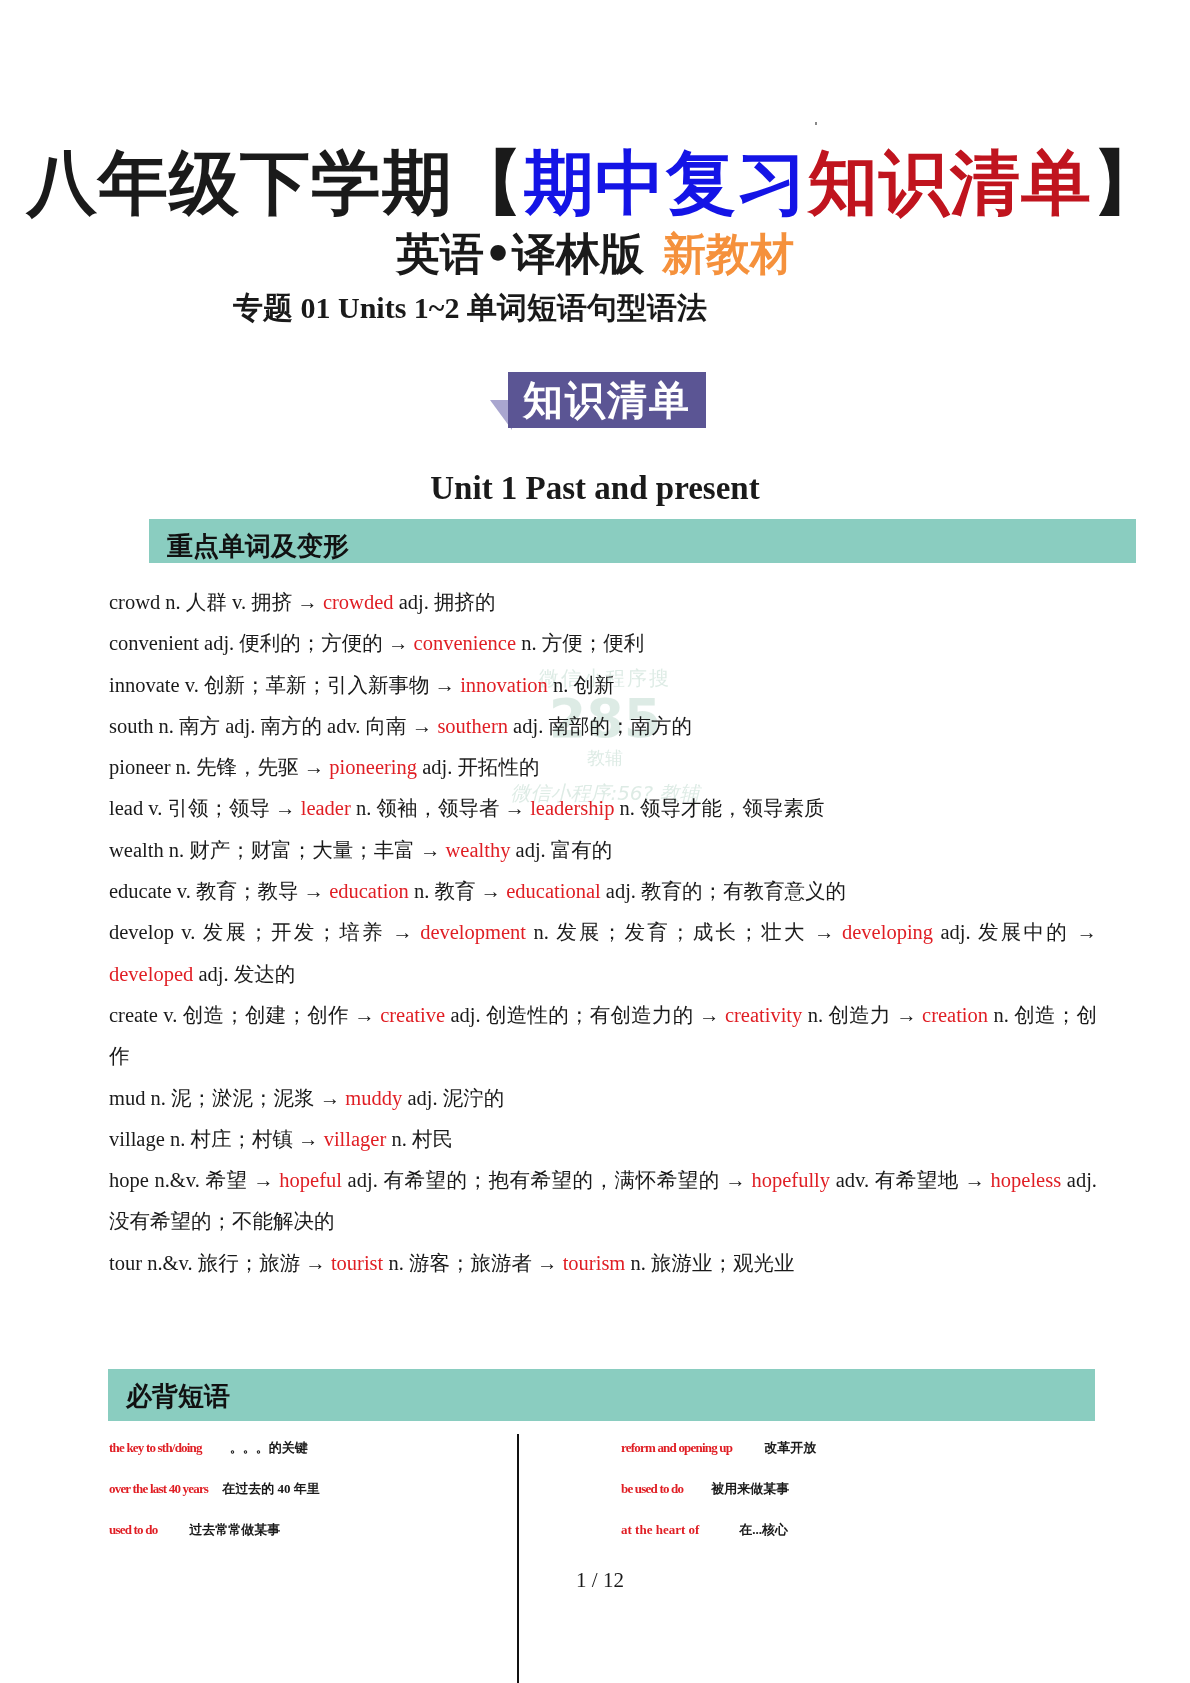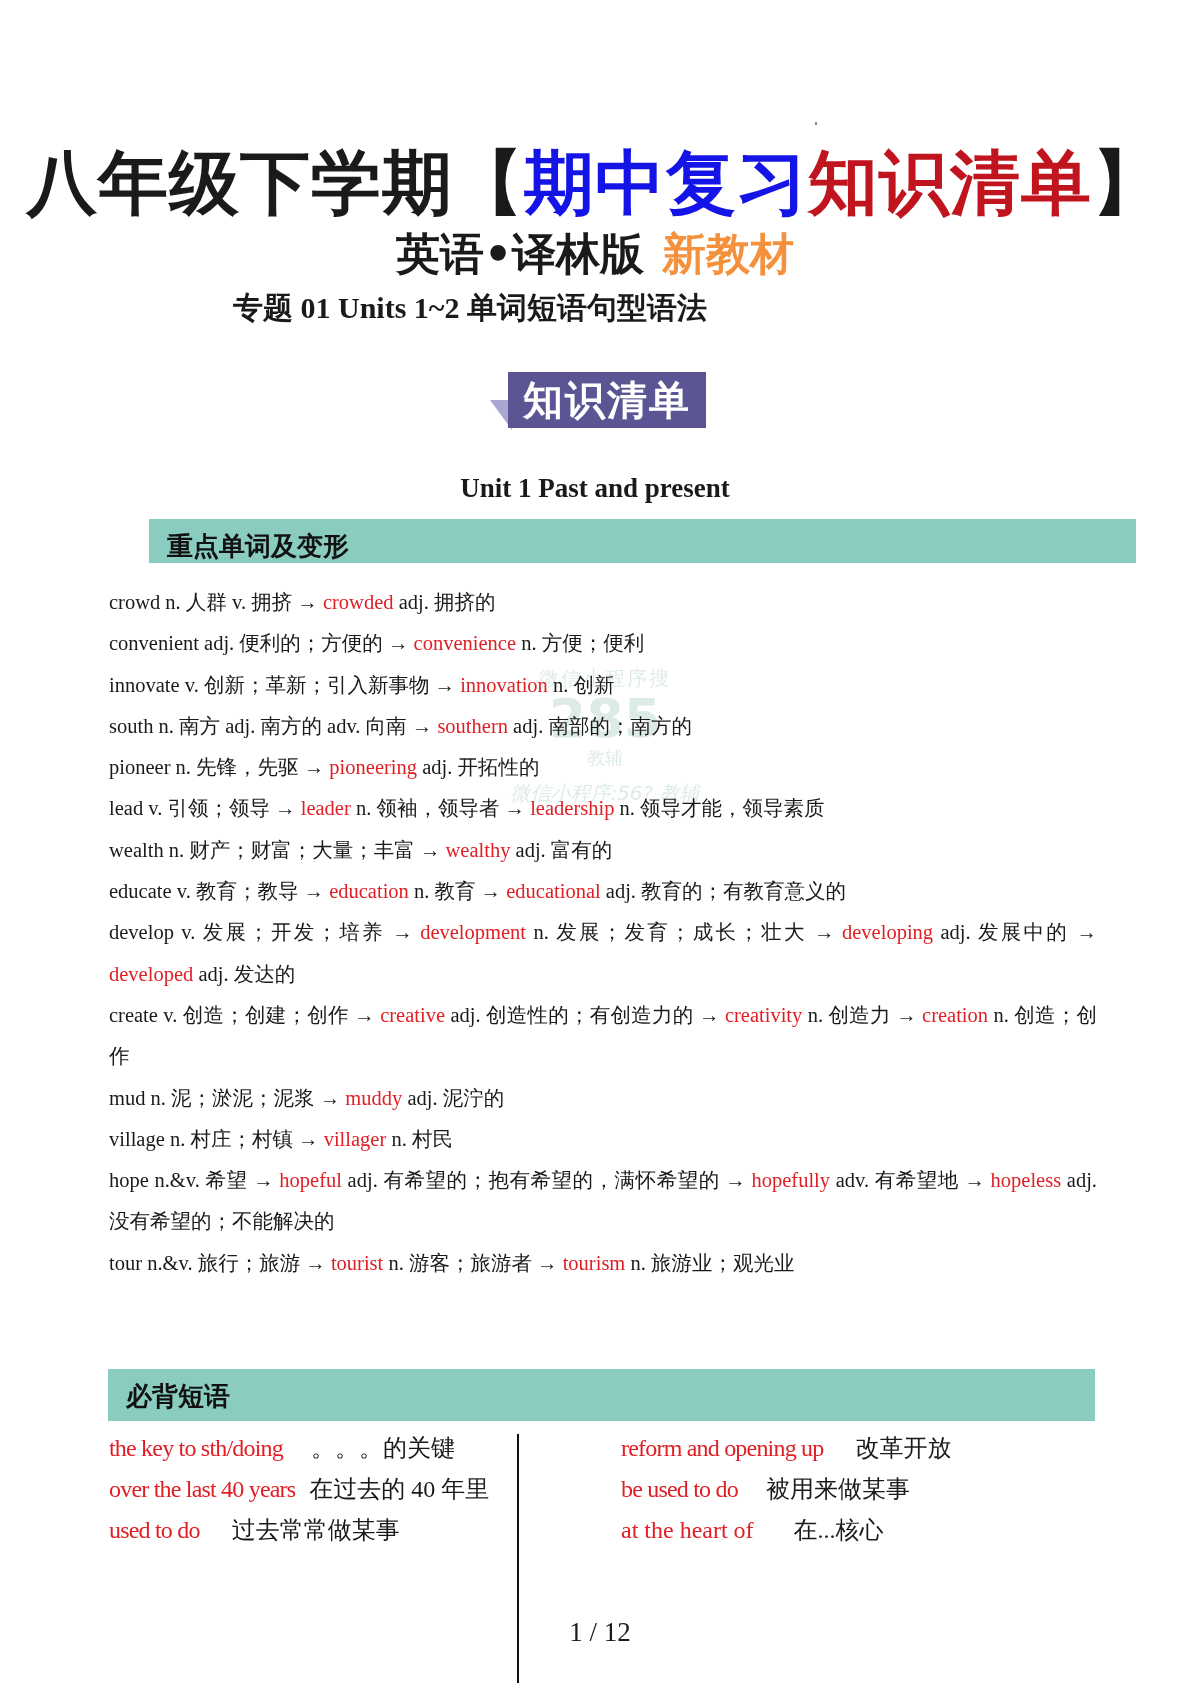--- a/index.html
+++ b/index.html
@@ -15,37 +15,37 @@
             font-weight: bold; font-size: 44px; line-height: 56px; white-space: nowrap; }
   .title2 .orange { color: #f5913c; margin-left: 18px; }
   .title3 { left: 0; width: 940px; top: 288px; text-align: center; font-weight: bold; font-size: 30px;
             line-height: 40px; white-space: nowrap; }
   .badge-wrap { left: 490px; top: 372px; width: 216px; height: 60px; }
   .badge-tail { position: absolute; left: 0; top: 28px; width: 0; height: 0;
                 border-top: 30px solid #a9a6cf; border-left: 22px solid transparent; }
   .badge { position: absolute; left: 18px; top: 0; width: 198px; height: 56px; background: #5b5594;
            color: #fff; font-family: "DejaVu Sans", sans-serif; font-weight: bold; font-size: 40px;
            line-height: 56px; text-align: center; letter-spacing: 2px; }
-  .unit-title { left: 0; width: 1190px; top: 470px; text-align: center; font-weight: bold; font-size: 27px; line-height: 36px; }
+  .unit-title { left: 0; width: 1190px; top: 470px; text-align: center; font-weight: bold; font-size: 33px; line-height: 36px; }
   .section-bar { left: 108px; width: 987px; background: #8acdc0; }
   .section-bar span { position: absolute; left: 18px; font-family: "DejaVu Sans", sans-serif; font-weight: bold;
                       font-size: 26px; color: #111; }
   .bar1 { top: 519px; height: 44px; margin-left: 41px; }
   .bar1 span { top: 10px; }
   .bar2 { top: 1369px; height: 52px; }
   .bar2 span { top: 10px; }
   .words { left: 109px; top: 582px; width: 988px; }
   .line { font-size: 20.5px; line-height: 41.3px; height: 41.3px; white-space: nowrap; color: #1a1a1a; }
   .line.wrap { white-space: normal; height: auto; text-align: justify; }
   .red { color: #e01e24; }
-  .phrase-row { position: absolute; font-size: 24px; line-height: 28px; white-space: nowrap; }
+  .phrase-row { position: absolute; font-size: 13px; line-height: 28px; white-space: nowrap; font-weight: bold; }
   .phrase-row .en { color: #e01e24; letter-spacing: -0.8px; }
   .phrase-row .zh { color: #1a1a1a; }
   .divider { left: 517px; top: 1434px; width: 2px; height: 249px; background: #111; }
-  .page-num { left: 560px; top: 1618px; width: 80px; text-align: center; font-size: 27px; line-height: 28px; }
+  .page-num { left: 560px; top: 1566px; width: 80px; text-align: center; font-size: 21px; line-height: 28px; }
   .watermark { left: 495px; top: 665px; width: 220px; height: 170px; opacity: 0.22; color: #6aa88c;
                font-family: "DejaVu Sans", sans-serif; text-align: center; pointer-events: none; }
   .watermark .w1 { font-size: 20px; letter-spacing: 2px; }
   .watermark .w2 { font-size: 54px; font-weight: bold; line-height: 54px; }
   .watermark .w3 { font-size: 18px; }
   .watermark .w4 { font-size: 20px; margin-top: 10px; font-style: italic; }
 </style>
 </head>
 <body>
 

